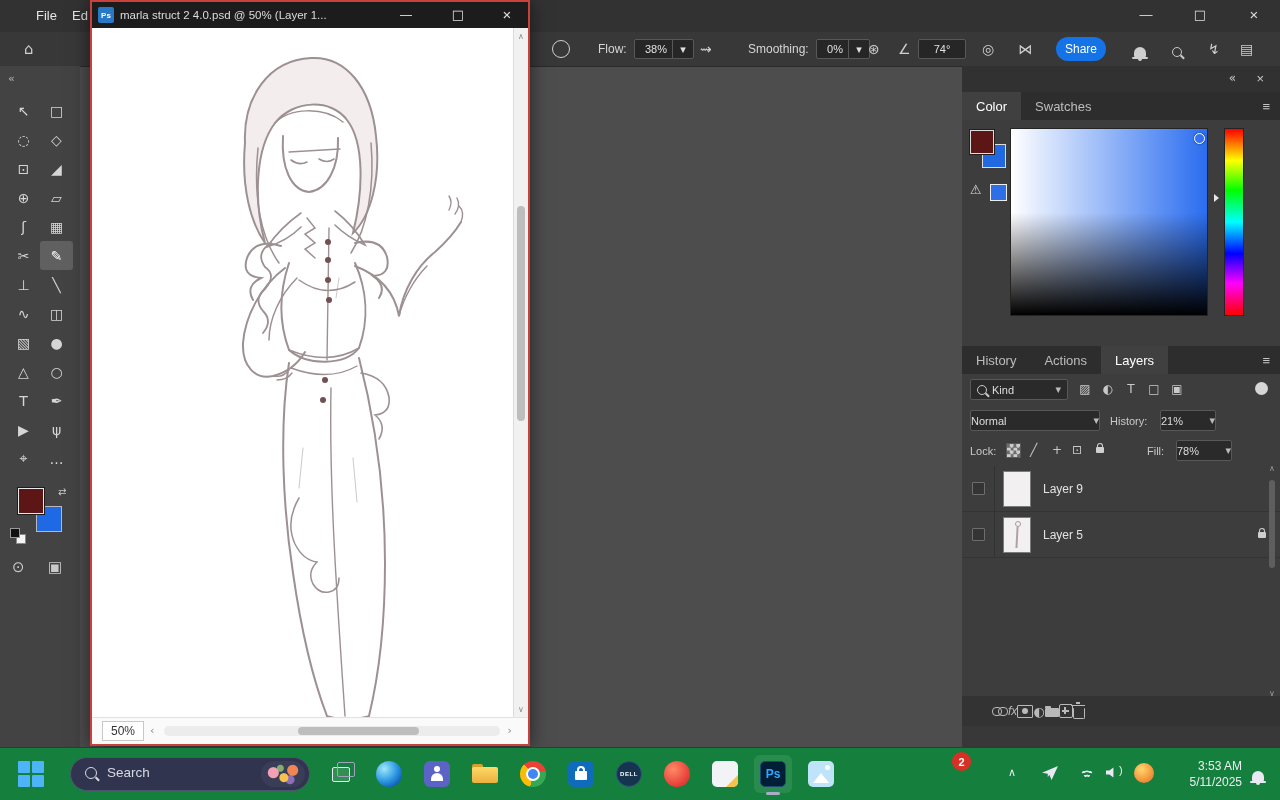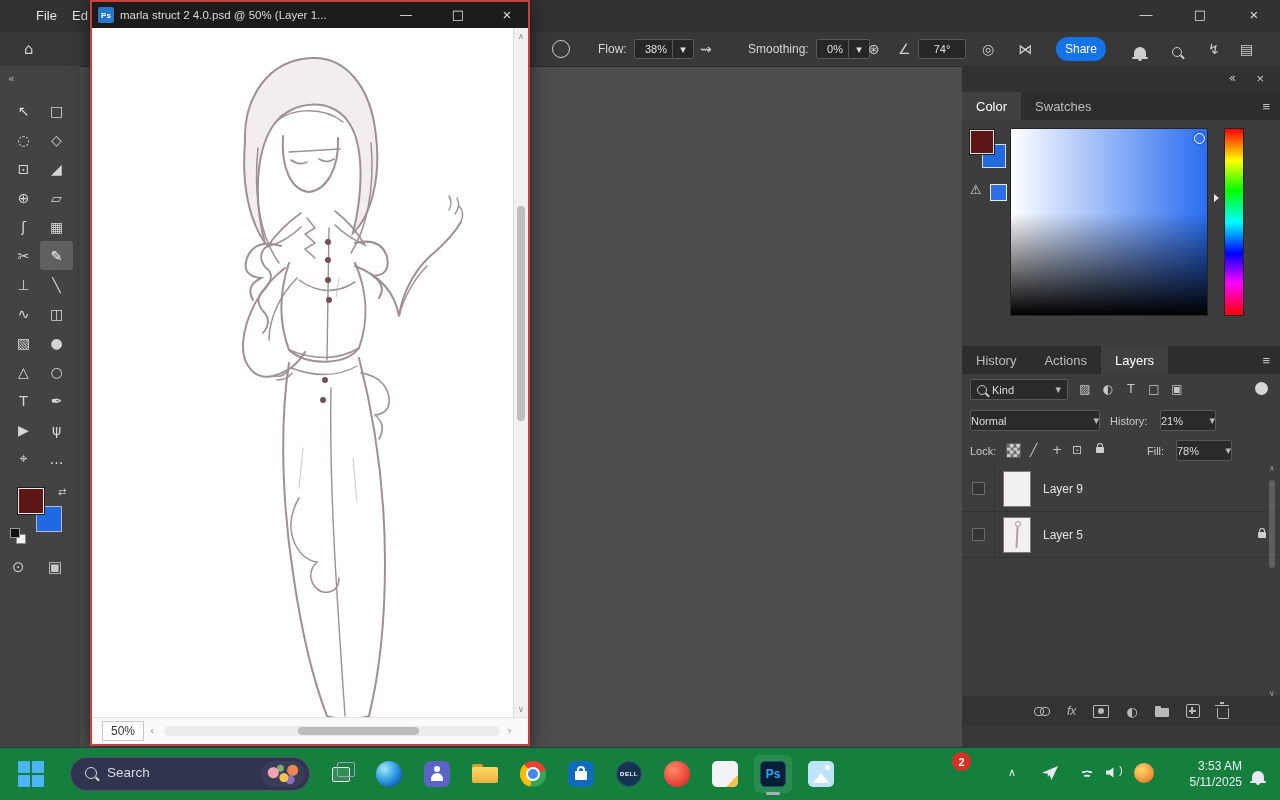--- a/index.html
+++ b/index.html
@@ -99,21 +99,21 @@
   .eyeoff{display:inline-block;width:11px;height:11px;border:1px solid #6d6d6d;background:#343434;border-radius:1px}
   .lthumb{width:26px;height:34px;background:#f2f0f0;border:1px solid #7b7b7b;margin-left:8px;position:relative}
   .lthumb.hl{outline:1.5px solid #fff}
   .lthumb.sketch::before{content:"";position:absolute;left:11px;top:3px;width:4px;height:4px;border-radius:50%;border:1px solid #ab989c}
   .lthumb.sketch::after{content:"";position:absolute;left:12px;top:9px;width:2px;height:21px;background:#b3a0a4;transform:rotate(3deg)}
   .lname{margin-left:12px;font-size:12px;color:#e2e2e2}
   .lrow .plock{margin-left:auto;margin-right:14px}
   .lscroll{position:absolute;right:3px;top:120px;width:10px;height:230px}
   .lsthumb{position:absolute;left:2px;top:14px;width:6px;height:88px;background:#5e5e5e;border-radius:3px}
   .lsar{position:absolute;left:0;width:10px;text-align:center;color:#9a9a9a;font-size:8px}
-  .lbottom{position:absolute;left:0;top:350px;right:0;height:30px;background:#333;display:flex;align-items:center;gap:17px;padding-left:72px;box-sizing:border-box}
+  .lbottom{position:absolute;left:0;top:350px;right:0;height:30px;background:#333;display:flex;align-items:center;padding-left:30px;box-sizing:border-box}
   .fxlbl{color:#b9b9b9;font-size:12px;font-style:italic}
   .adjico{color:#b9b9b9;font-size:13px;line-height:13px}
   
   .mag{display:inline-block;width:8px;height:8px;border:1.5px solid #c9c9c9;border-radius:50%;position:relative}
   .mag::after{content:"";position:absolute;right:-4px;bottom:-2px;width:5px;height:1.6px;background:#c9c9c9;transform:rotate(45deg)}
   .chainicon{position:relative;width:16px;height:8px}
   .chainicon::before,.chainicon::after{content:"";position:absolute;top:0;width:8px;height:7px;border:1.4px solid #b9b9b9;border-radius:4px}
   .chainicon::before{left:0}.chainicon::after{left:6px}
   .maskicon{position:relative;width:14px;height:11px;border:1.3px solid #b9b9b9;border-radius:1px}
   .maskicon::after{content:"";position:absolute;left:3.5px;top:2px;width:6px;height:6px;border-radius:50%;background:#b9b9b9}

